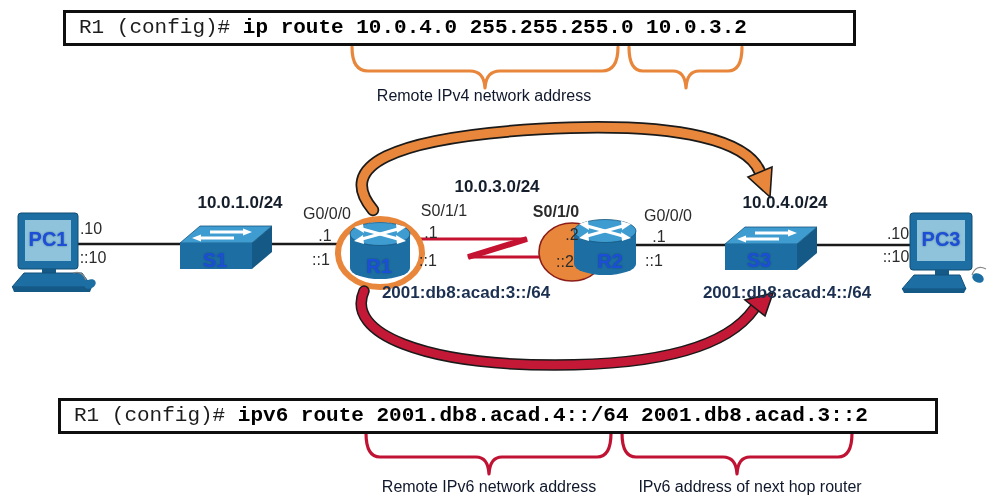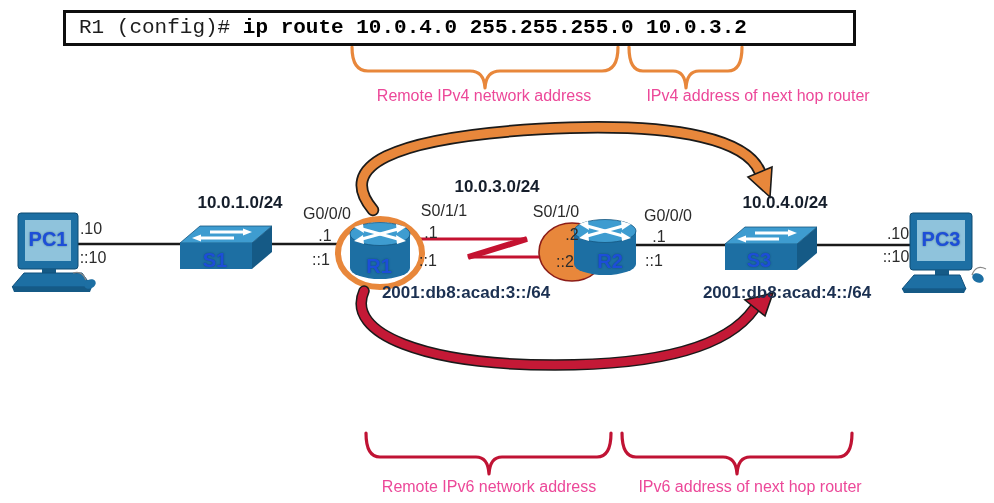--- a/index.html
+++ b/index.html
@@ -5,21 +5,21 @@
   html,body{margin:0;padding:0;background:#fff;}
   #canvas{position:relative;width:994px;height:503px;background:#fff;overflow:hidden;
           font-family:"Liberation Sans",sans-serif;border-radius:9px;}
   #art{position:absolute;left:0;top:0;z-index:1;}
   .lbl{position:absolute;transform:translateX(-50%);white-space:nowrap;z-index:3;
        font-family:"Liberation Sans",sans-serif;line-height:1.15;}
   .iface{font-size:16px;color:#2b2b2b;text-align:right;}
   .net4{font-size:17px;font-weight:bold;color:#151e2b;}
   .net6{font-size:17px;font-weight:bold;color:#1b3051;}
   .devname{font-size:20px;font-weight:bold;color:#1d4ed8;text-shadow:0 0 2px rgba(8,48,80,.55);}
-  .anno{font-size:16px;color:#ec4899;}
+  .anno{font-size:16px;color:#0f172a;}
   .cmdbox{position:absolute;z-index:3;height:30px;border:3px solid #0f0f0f;background:#fff;
           font-family:"Liberation Mono","DejaVu Sans Mono",monospace;font-size:21px;
           line-height:30px;padding-left:13px;white-space:nowrap;color:#1d1d1d;}
   .cmdbox .cmd{font-weight:bold;color:#000;}
 </style>
 </head>
 <body>
 
 <div id="canvas">
 
@@ -112,39 +112,39 @@
 
     <path d="M352,47 Q352,71 368,71 L470,71 Q484,71 485,88 Q486,71 500,71 L602,71 Q618,71 618,47" fill="none" stroke="#E8873B" stroke-width="3.2" stroke-linecap="round" stroke-linejoin="round"></path>
     <path d="M629,47 Q629,71 643,71 L673,71 Q685,71 686,88 Q687,71 699,71 L728,71 Q742,71 742,47" fill="none" stroke="#E8873B" stroke-width="3.2" stroke-linecap="round" stroke-linejoin="round"></path>
 
     <path d="M366,433 Q366,457 380,457 L476,457 Q488,457 489,474 Q490,457 502,457 L597,457 Q611,457 611,433" fill="none" stroke="#C01334" stroke-width="3.2" stroke-linecap="round" stroke-linejoin="round"></path>
     <path d="M622,433 Q622,457 636,457 L723,457 Q736,457 737,474 Q738,457 750,457 L838,457 Q852,457 852,433" fill="none" stroke="#C01334" stroke-width="3.2" stroke-linecap="round" stroke-linejoin="round"></path>
   </svg>
 
   <div class="cmdbox" style="left:63px;top:10px;width:774px;"><span class="prompt">R1 (config)#</span><span> </span><span class="cmd">ip route 10.0.4.0 255.255.255.0 10.0.3.2</span></div>
 
+  <div class="cmdbox" style="left:58px;top:398px;width:861px;"><span class="prompt">R1 (config)#</span><span> </span><span class="cmd">ipv6 route 2001.db8.acad.4::/64 2001.db8.acad.3::2</span></div>
 
   <div class="lbl anno" style="left:484px;top:87px;">Remote IPv4 network address</div>
-  <div class="lbl anno" style="left:758px;top:87px;">IPv4 address of next hop router</div>
   <div class="lbl anno" style="left:489px;top:478px;">Remote IPv6 network address</div>
   <div class="lbl anno" style="left:750px;top:478px;">IPv6 address of next hop router</div>
 
   <div class="lbl net4" style="left:240px;top:193px;">10.0.1.0/24</div>
   <div class="lbl net4" style="left:497px;top:177px;">10.0.3.0/24</div>
   <div class="lbl net6" style="left:466px;top:283px;">2001:db8:acad:3::/64</div>
   <div class="lbl net4" style="left:785px;top:193px;">10.0.4.0/24</div>
   <div class="lbl net6" style="left:787px;top:283px;">2001:db8:acad:4::/64</div>
 
   <div class="lbl iface" style="left:327px;top:205px;">G0/0/0</div>
   <div class="lbl iface" style="left:325px;top:227px;">.1</div>
   <div class="lbl iface" style="left:321px;top:251px;">::1</div>
   <div class="lbl iface" style="left:444px;top:202px;">S0/1/1</div>
   <div class="lbl iface" style="left:431px;top:224px;">.1</div>
   <div class="lbl iface" style="left:428px;top:252px;">::1</div>
-  <div class="lbl iface" style="left:556px;top:203px;">S0/1/0</div>
+  <div class="lbl iface" style="left:556px;top:203px;font-weight:bold;">S0/1/0</div>
   <div class="lbl iface" style="left:572px;top:226px;">.2</div>
   <div class="lbl iface" style="left:565px;top:253px;">::2</div>
   <div class="lbl iface" style="left:668px;top:207px;">G0/0/0</div>
   <div class="lbl iface" style="left:659px;top:228px;">.1</div>
   <div class="lbl iface" style="left:654px;top:252px;">::1</div>
   <div class="lbl iface" style="left:91px;top:220px;">.10</div>
   <div class="lbl iface" style="left:93px;top:249px;">::10</div>
   <div class="lbl iface" style="left:898px;top:225px;">.10</div>
   <div class="lbl iface" style="left:896px;top:248px;">::10</div>
 

